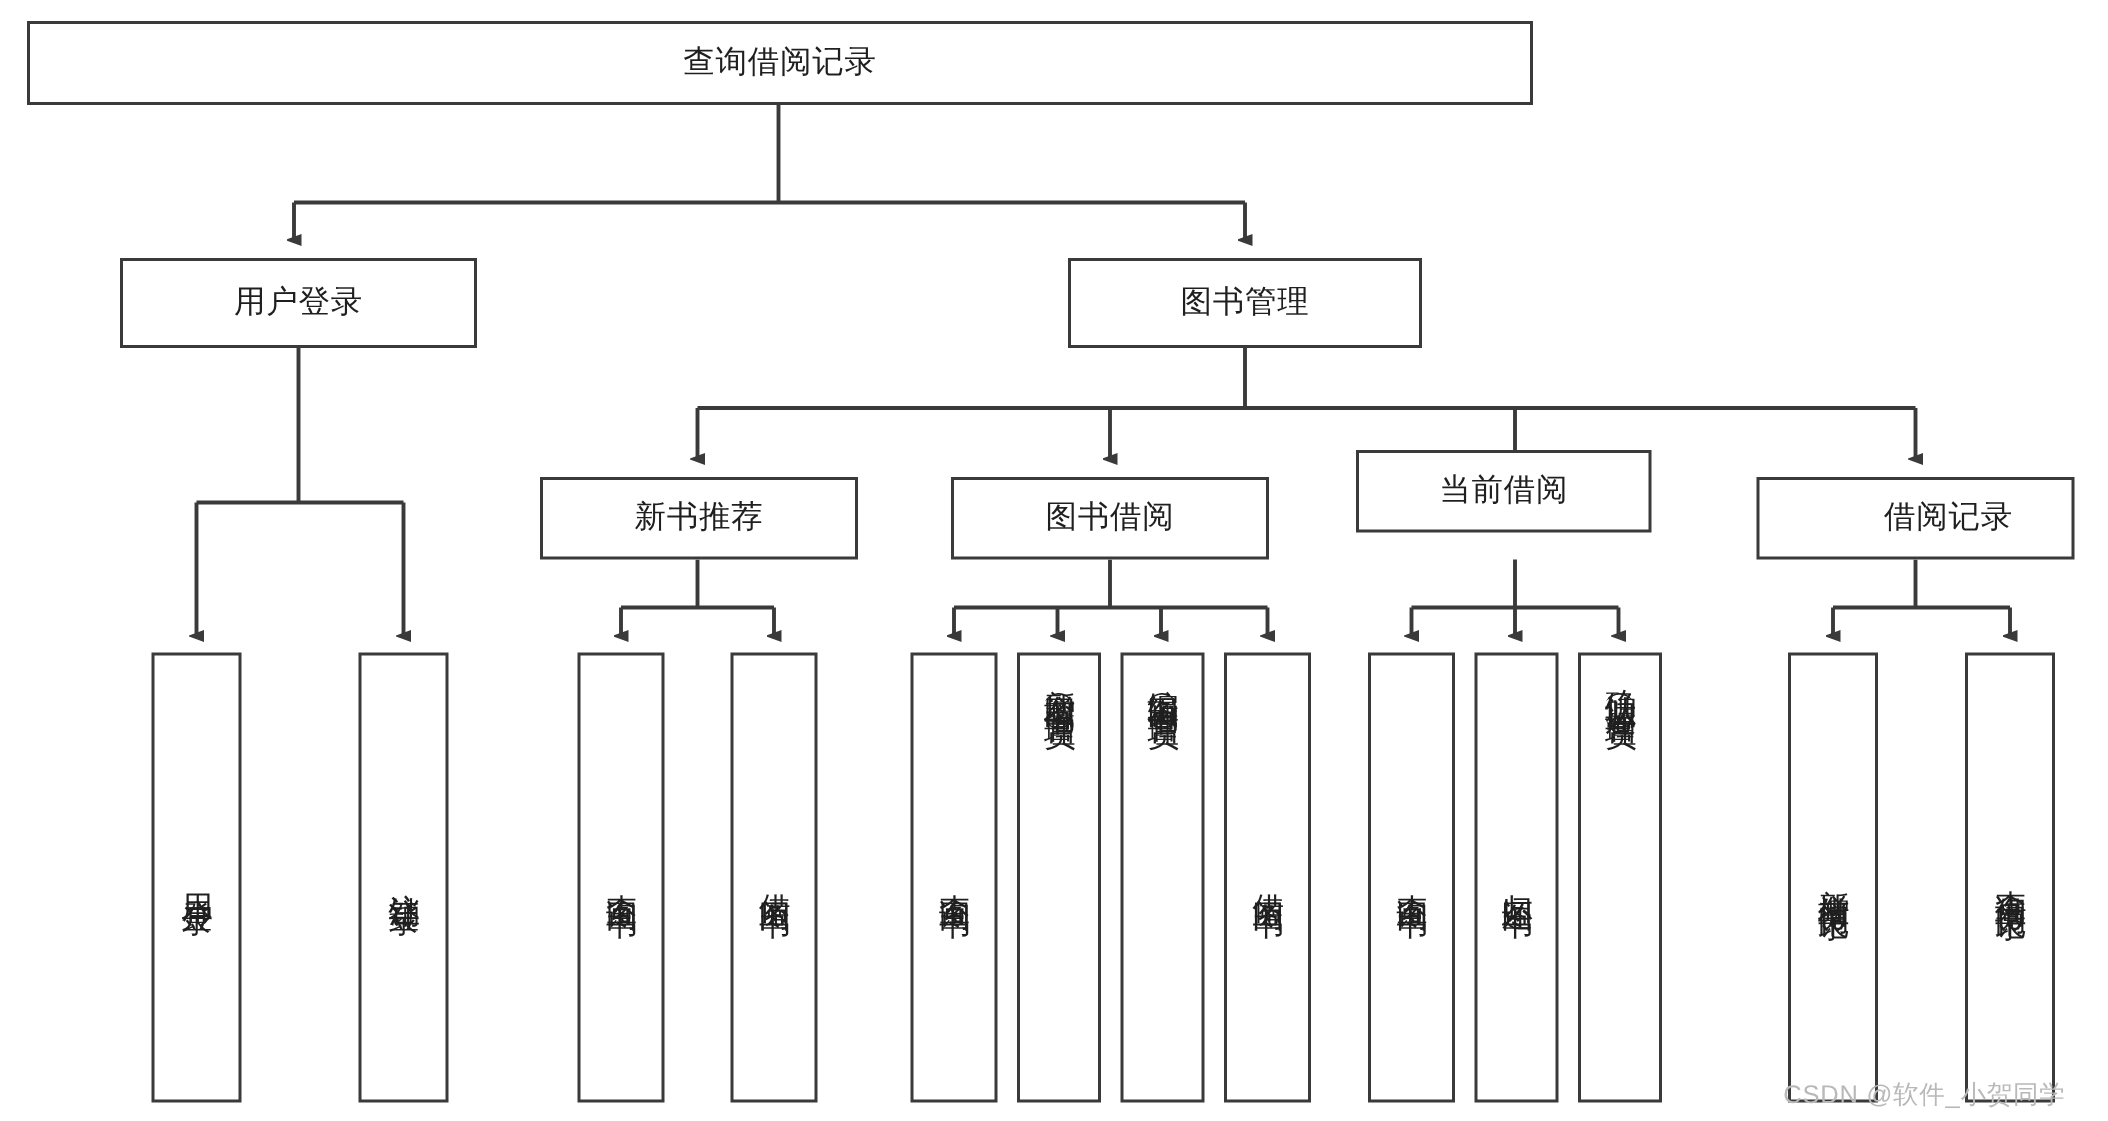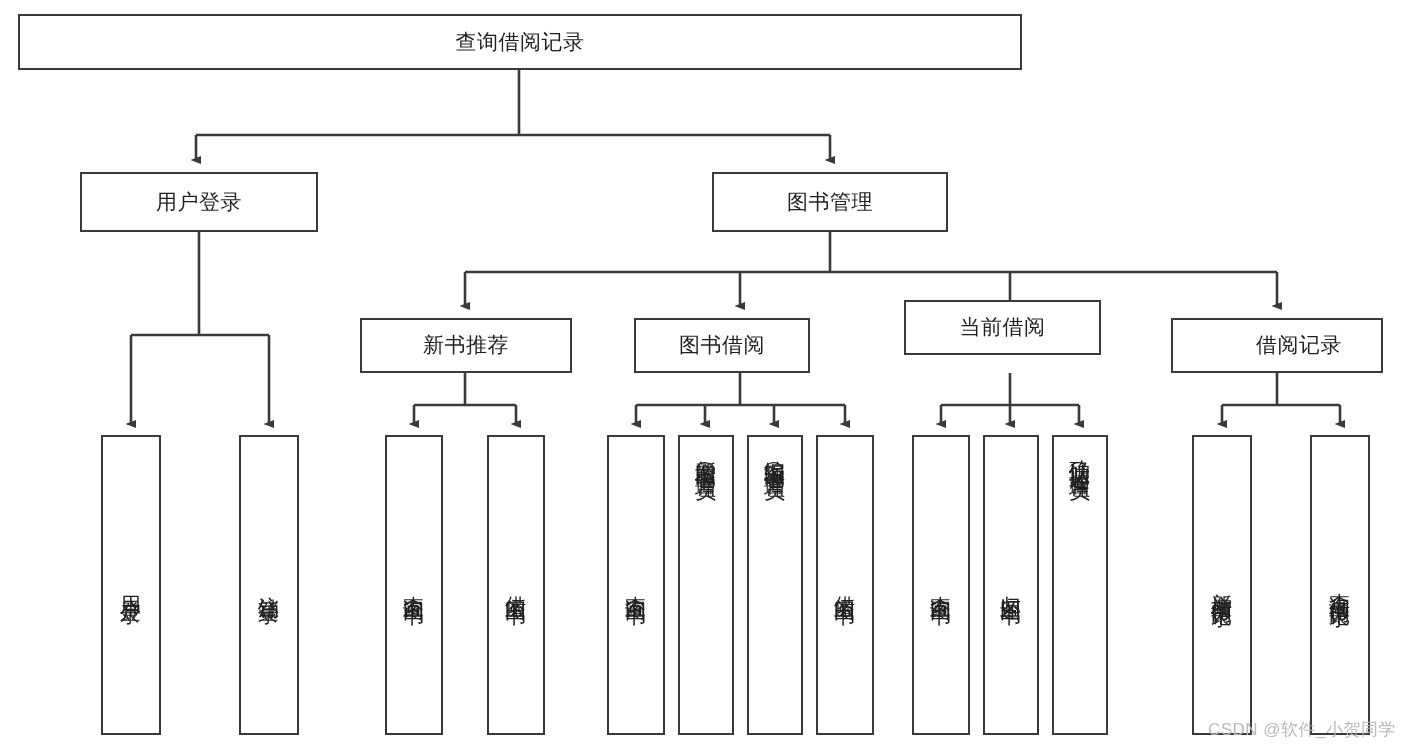--- a/index.html
+++ b/index.html
@@ -51,21 +51,21 @@
   .node.leaf{
     align-items:flex-start;
     padding-top:6px;
   }
   .node.leaf.centered{
     align-items:center;
     padding-top:0;
   }
   .watermark{
     position:absolute;
-    right:9px;
+    right:28px;
     bottom:6px;
     font-size:17px;
     color:#b9b9b9;
     letter-spacing:0.5px;
     z-index:5;
     white-space:nowrap;
   }
 </style>
 </head>
 <body>
@@ -129,21 +129,21 @@
   <div class="node" style="left:80px; top:172px; width:238px; height:60px;">
     <span class="label">用户登录</span>
   </div>
   <div class="node" style="left:712px; top:172px; width:236px; height:60px;align-items:center;">
     <span class="label">图书管理</span>
   </div>
 
   <div class="node" style="left:360px; top:318px; width:212px; height:55px;justify-content:center;">
     <span class="label">新书推荐</span>
   </div>
-  <div class="node" style="left:634px; top:318px; width:176px; height:55px;">
+  <div class="node" style="left:634px; top:318px; width:212px; height:55px;">
     <span class="label">图书借阅</span>
   </div>
   <div class="node" style="left:904px; top:300px; width:197px; height:55px;">
     <span class="label">当前借阅</span>
   </div>
   <div class="node" style="left:1171px; top:318px; width:212px; height:55px;padding-left:44px;">
     <span class="label">借阅记录</span>
   </div>
 
   <div class="node leaf centered" style="left:101px; top:435px; width:60px; height:300px;">

